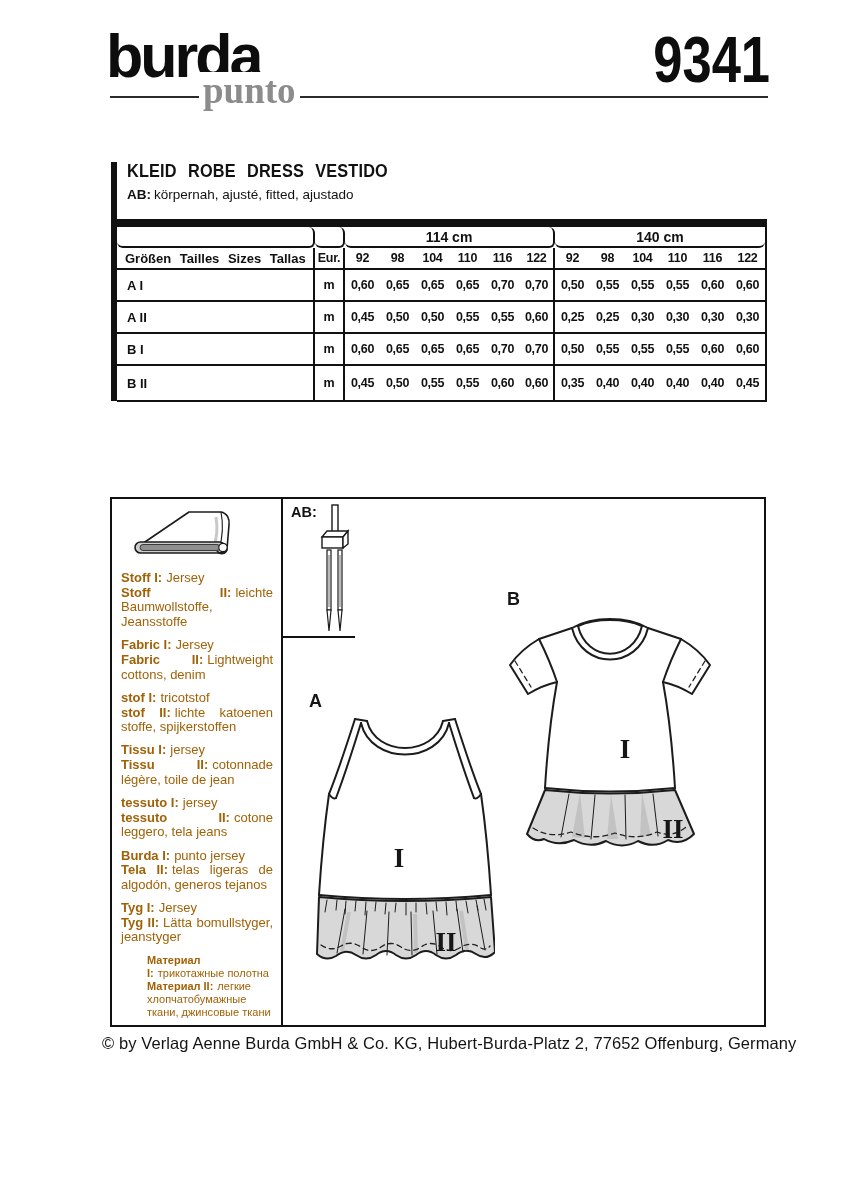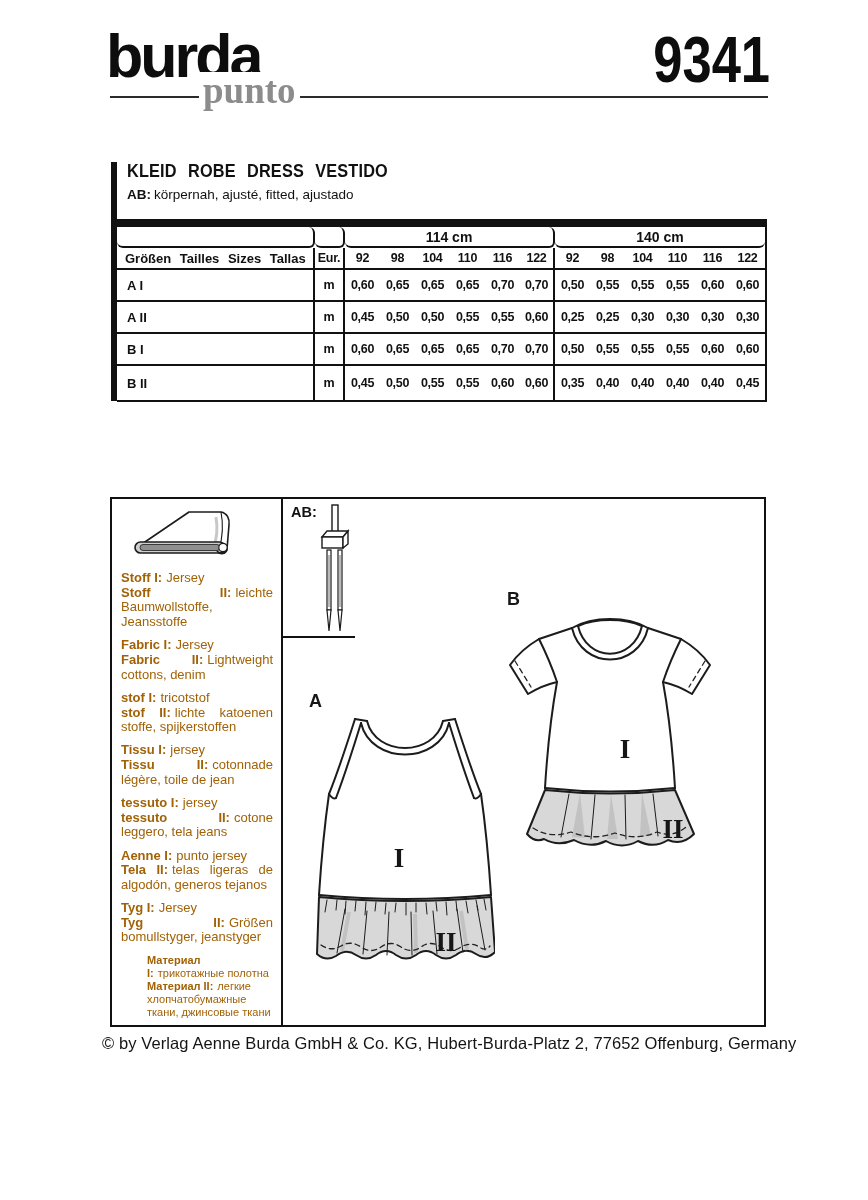--- a/index.html
+++ b/index.html
@@ -184,26 +184,26 @@
       </p>
       <p class="mat">
         <span class="ml"><b>Tissu I:</b><span>jersey</span></span>
         <span class="ml"><b>Tissu II:</b><span>cotonnade légère, toile de jean</span></span>
       </p>
       <p class="mat">
         <span class="ml"><b>tessuto I:</b><span>jersey</span></span>
         <span class="ml"><b>tessuto II:</b><span>cotone leggero, tela jeans</span></span>
       </p>
       <p class="mat">
-        <span class="ml"><b>Aenne I:</b><span>punto jersey</span></span>
+        <span class="ml"><b>Burda I:</b><span>punto jersey</span></span>
         <span class="ml"><b>Tela II:</b><span>telas ligeras de algodón, generos tejanos</span></span>
       </p>
       <p class="mat">
         <span class="ml"><b>Tyg I:</b><span>Jersey</span></span>
-        <span class="ml"><b>Tyg II:</b><span>Größen bomullstyger, jeanstyger</span></span>
+        <span class="ml"><b>Tyg II:</b><span>Lätta bomullstyger, jeanstyger</span></span>
       </p>
       <p class="mat small">
         <span class="ml"><b>Материал I:</b><span>трикотажные полотна</span></span>
         <span class="ml"><b>Материал II:</b><span>легкие хлопчатобумажные ткани, джинсовые ткани</span></span>
       </p>
     </div>
 
     <div class="ab-label">AB:</div>
     <svg class="needle" width="34" height="136" viewBox="0 0 34 136">
       <rect x="14" y="2" width="6" height="28" fill="#fff" stroke="#1a1a1a" stroke-width="1.4"></rect>

